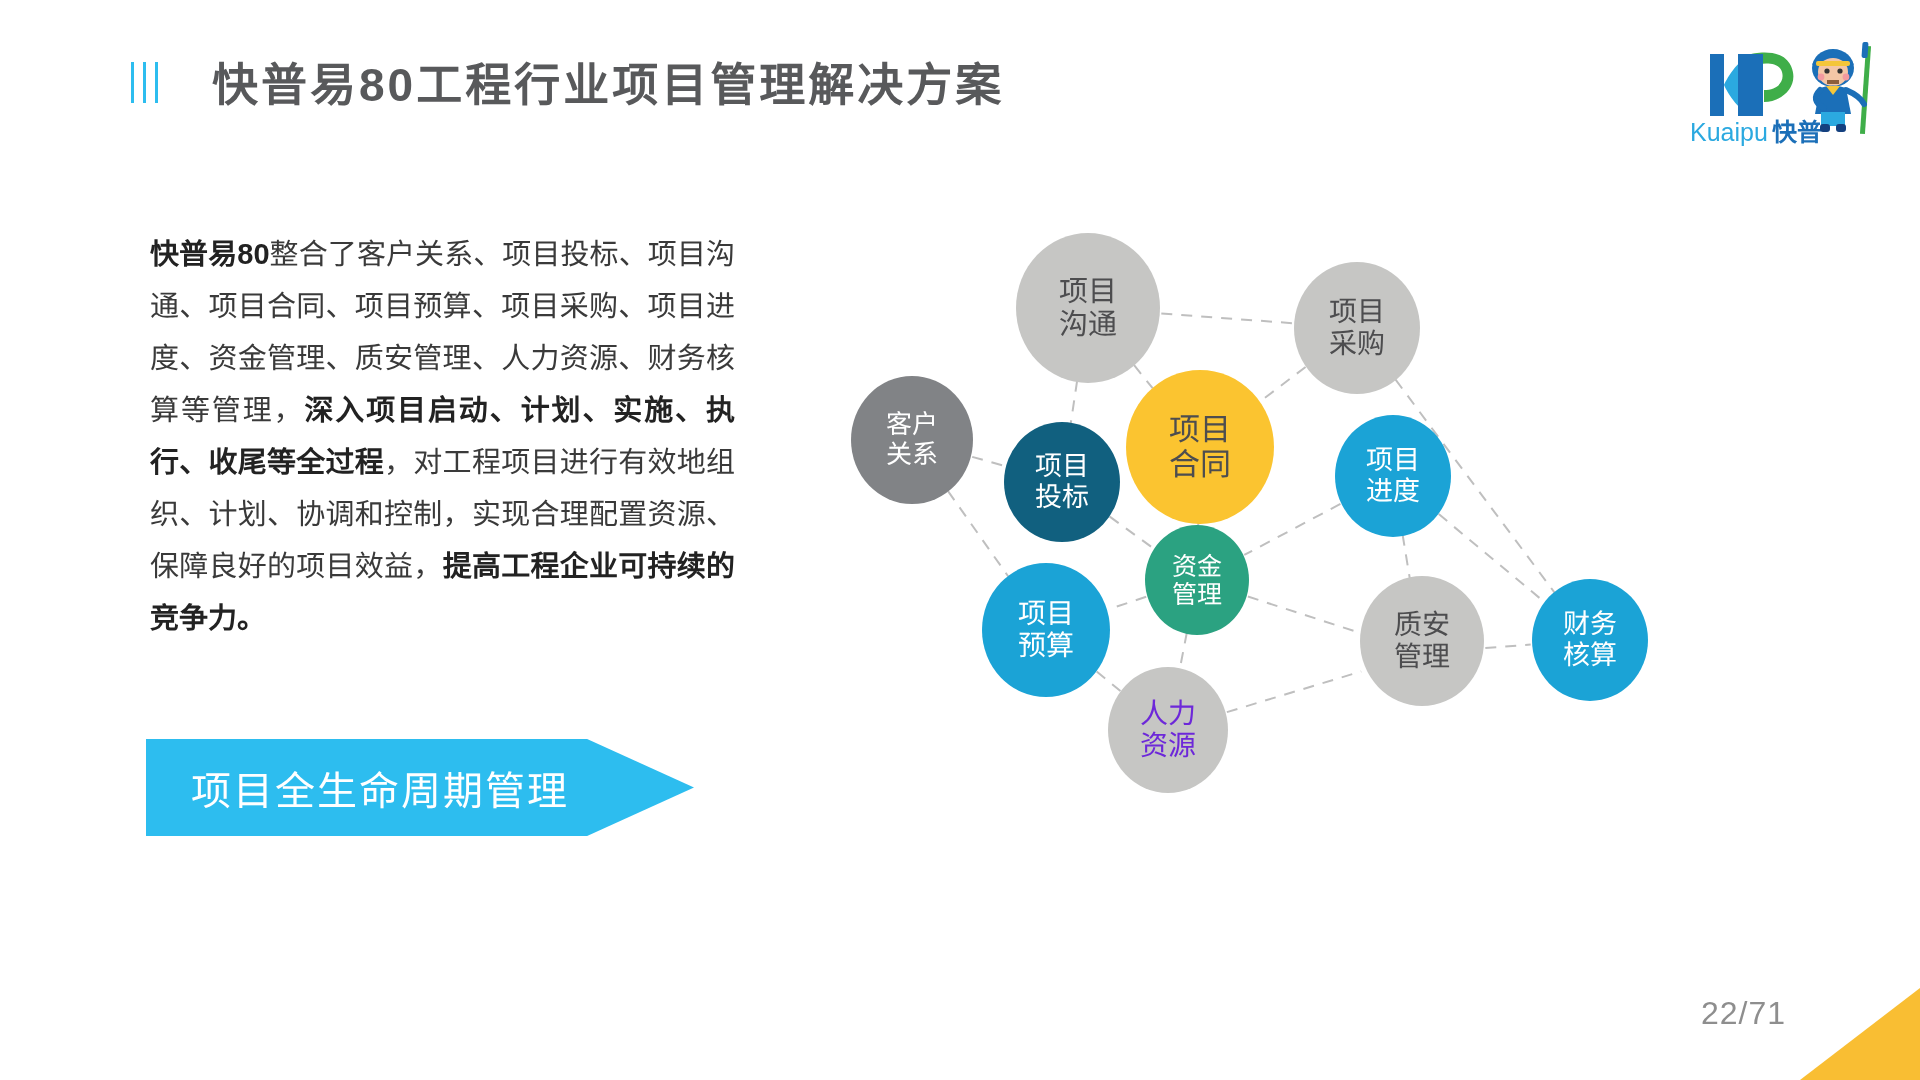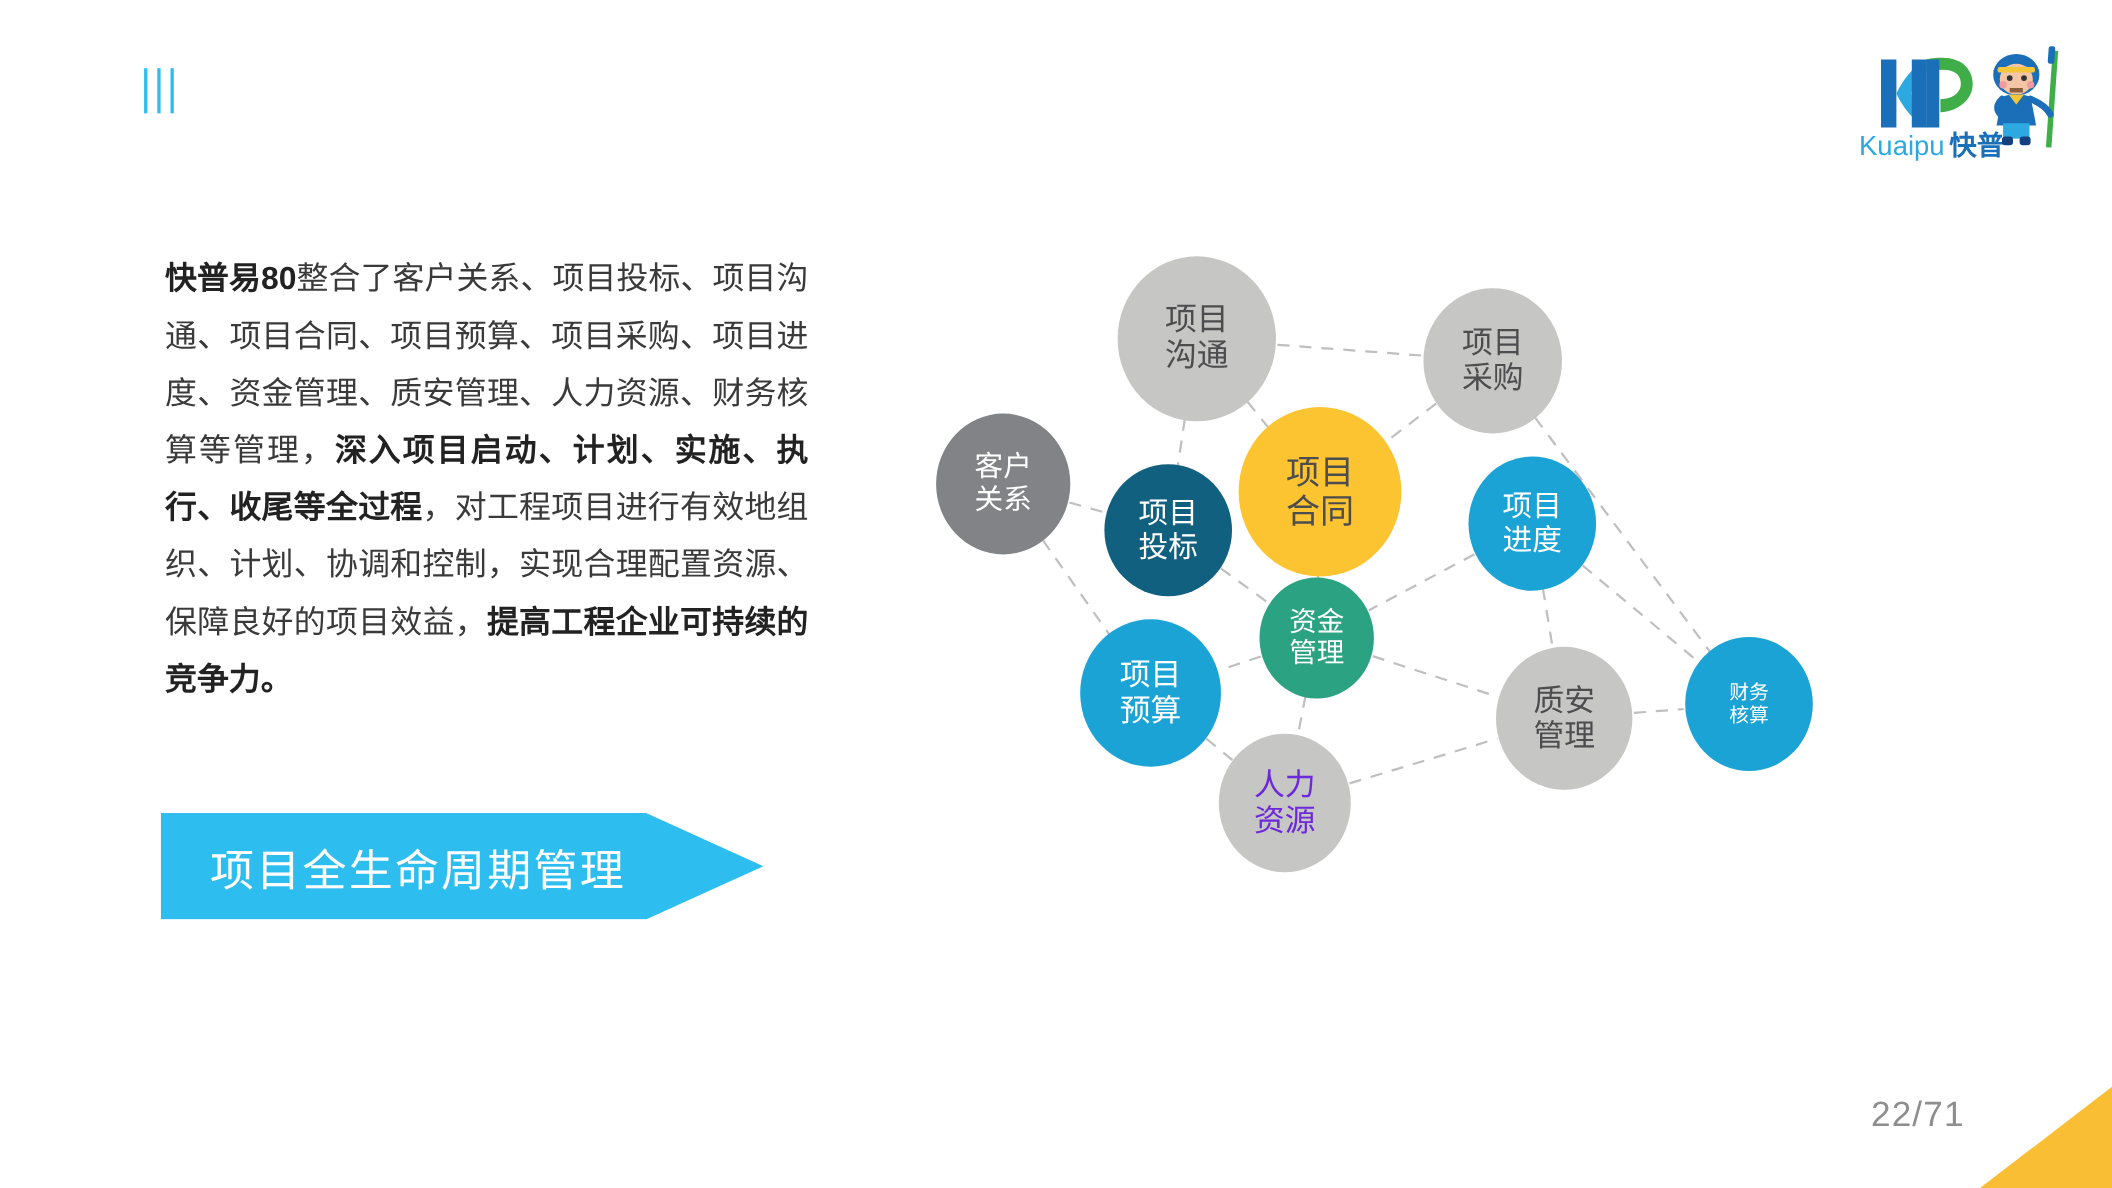--- a/index.html
+++ b/index.html
@@ -162,20 +162,21 @@
 
   <div id="corner-band-wrap">
     
   </div>
 
   <div id="header-bars">
     <span></span>
     <span></span>
     <span></span>
   </div>
+  <div id="page-title">快普易80工程行业项目管理解决方案</div>
 
   <div id="logo">
     <svg viewBox="0 0 190 122" width="190" height="122" aria-hidden="true">
 
       <path d="M20 26 h14 v62 h-14 z" fill="#1B6FB8"></path>
       <path d="M34 57 C34 57 44 34 62 26 C52 42 48 52 48 57 C48 63 52 72 62 88 C44 80 34 57 34 57 z" fill="#2BA9E0"></path>
       <path d="M48 26 h13 v62 h-13 z" fill="#1B6FB8"></path>
       <path d="M61 26 C61 26 92 18 101 38 C110 58 92 74 74 74 L74 62 C86 62 95 55 92 44 C89 34 74 34 61 38 z" fill="#3FAE49"></path>
       <path d="M61 26 h12 v62 h-12 z" fill="#1B6FB8"></path>
 
@@ -259,25 +260,25 @@
 进度</span>
       </div>
       <div class="node" style="left: 377px; top: 405px; width: 104px; height: 110px; background: rgb(43, 162, 129); color: rgb(255, 255, 255); font-size: 25px;">
         <span>资金
 管理</span>
       </div>
       <div class="node" style="left: 226px; top: 455px; width: 128px; height: 134px; background: rgb(27, 163, 214); color: rgb(255, 255, 255); font-size: 28px;">
         <span>项目
 预算</span>
       </div>
-      <div class="node" style="left: 602px; top: 478px; width: 124px; height: 130px; background: rgb(198, 198, 196); color: rgb(77, 77, 79); font-size: 28px;">
+      <div class="node" style="left: 602px; top: 466px; width: 124px; height: 130px; background: rgb(198, 198, 196); color: rgb(77, 77, 79); font-size: 28px;">
         <span>质安
 管理</span>
       </div>
-      <div class="node" style="left: 770px; top: 465px; width: 116px; height: 122px; background: rgb(27, 163, 214); color: rgb(255, 255, 255); font-size: 18px;">
+      <div class="node" style="left: 770px; top: 465px; width: 116px; height: 122px; background: rgb(27, 163, 214); color: rgb(255, 255, 255); font-size: 27px;">
         <span>财务
 核算</span>
       </div>
       <div class="node" style="left: 348px; top: 555px; width: 120px; height: 126px; background: rgb(198, 198, 196); color: #6d28d9; font-size: 28px;">
         <span>人力
 资源</span>
       </div>
     </div>
 
   <div id="page-number">22/71</div>

